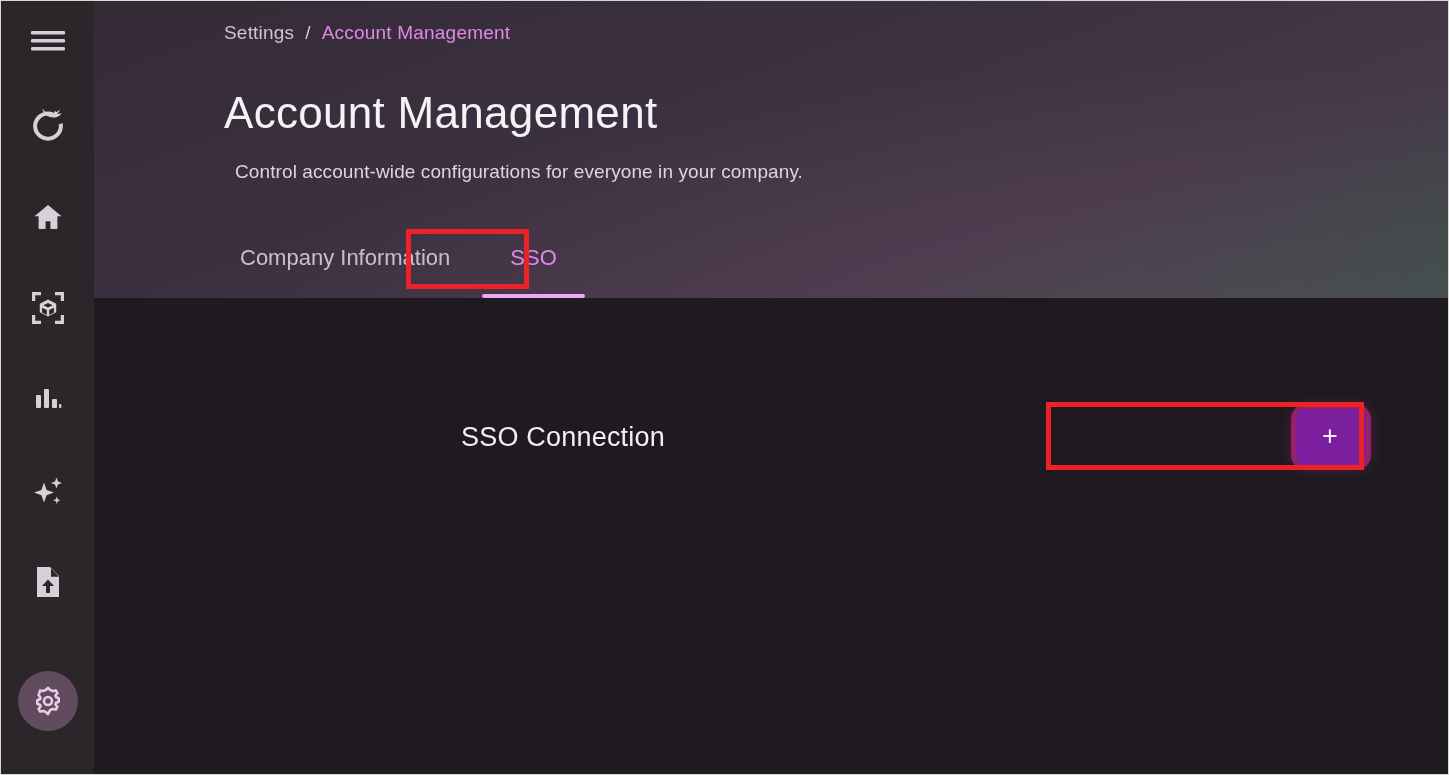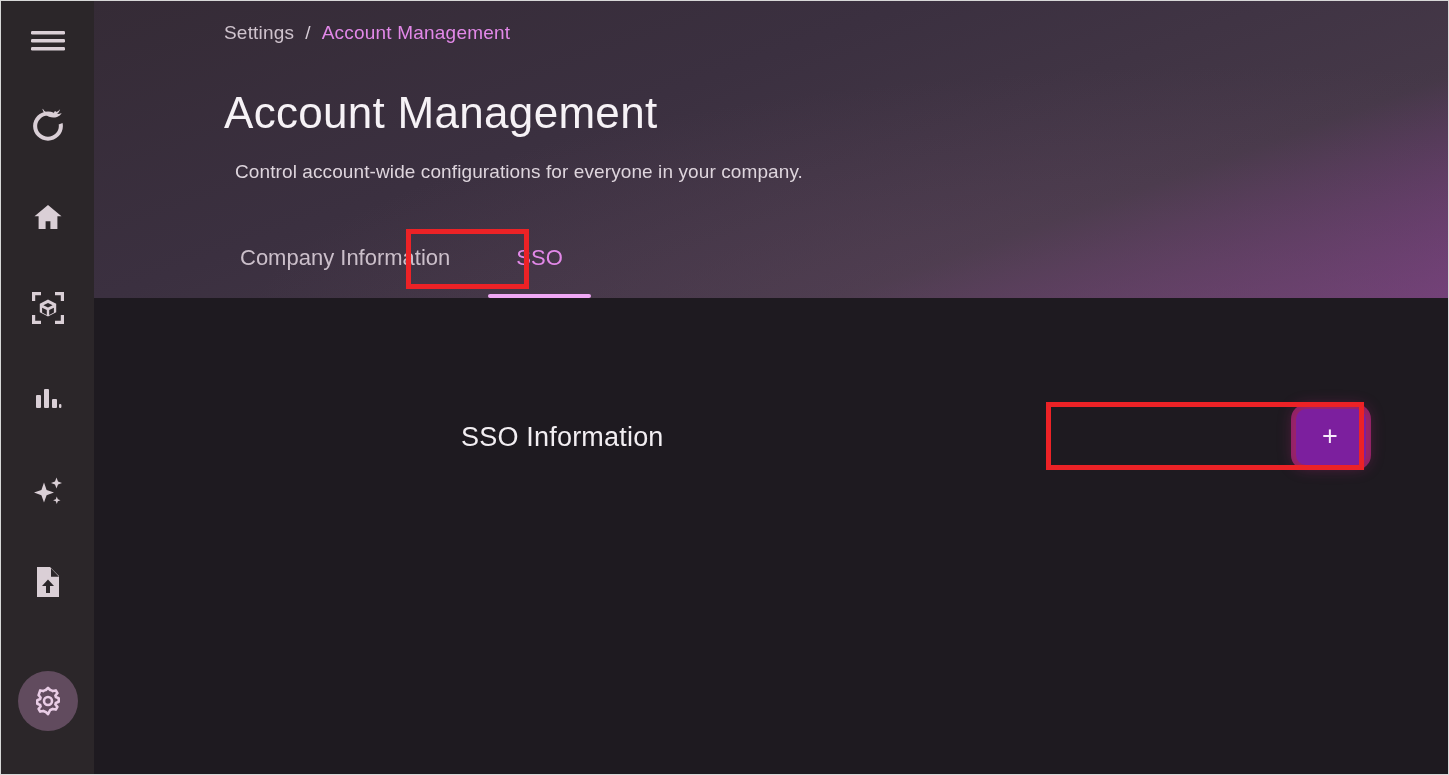--- a/index.html
+++ b/index.html
@@ -10,21 +10,21 @@
     overflow: hidden;
     font-family: "Liberation Sans", sans-serif;
     background: #ffffff;
   }
 
   #app {
     position: relative;
     width: 1449px;
     height: 775px;
     display: flex;
-    background: #d946ef;
+    background: #15803d;
     border: 1px solid #d8d8d8;
     overflow: hidden;
   }
 
   
   #sidebar {
     width: 93px;
     height: 100%;
     flex: 0 0 93px;
     background: #2b2629;
@@ -121,21 +121,21 @@
   }
 
   
   #tabs {
     position: absolute;
     left: 118px;
     bottom: 0;
     height: 80px;
     display: flex;
     align-items: center;
-    gap: 10px;
+    gap: 4px;
   }
   .tab {
     position: relative;
     height: 80px;
     display: flex;
     align-items: center;
     padding: 0 28px;
     font-size: 22px;
     color: #cbbfca;
     cursor: pointer;
@@ -343,21 +343,21 @@
       </div>
 
     </header>
 
     <section id="content">
     </section>
 
   </div>
 
   <div id="sso-row">
-    <h2 id="sso-heading">SSO Information</h2>
+    <h2 id="sso-heading">SSO Connection</h2>
 
     <div class="btn-stack">
       <button id="add-connection-btn">
         <span class="plus">+</span>
       </button>
     </div>
   </div>
 
   <div class="anno" id="anno-tab"></div>
   <div class="anno" id="anno-btn"></div>

